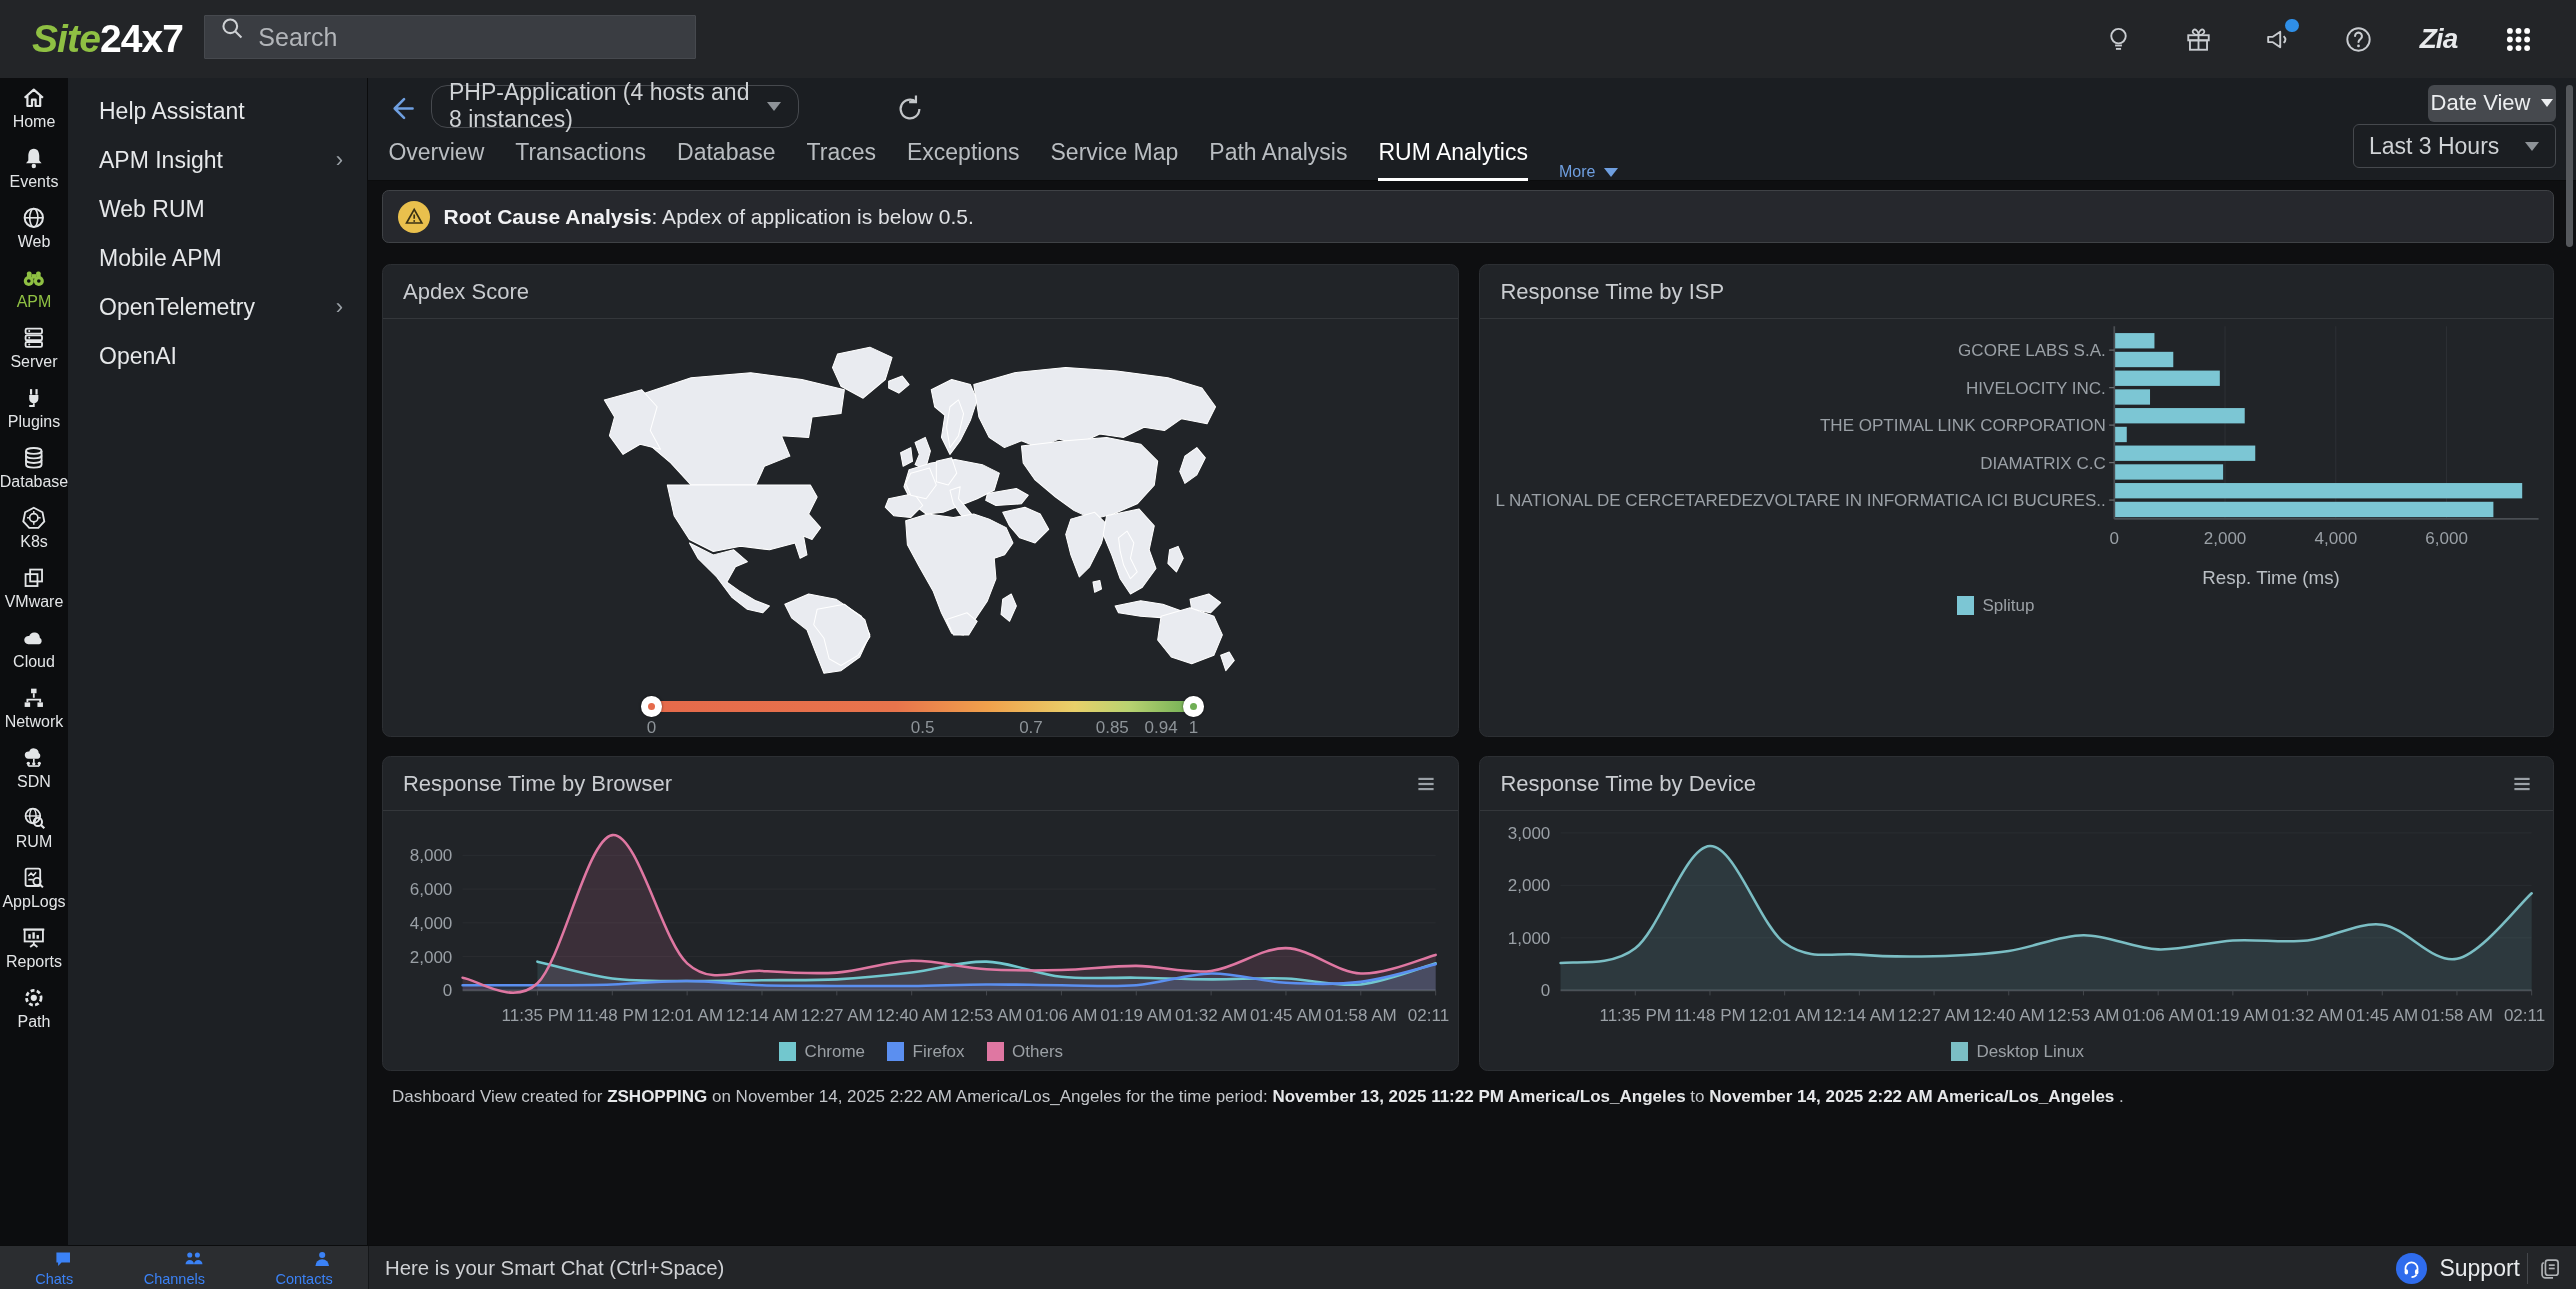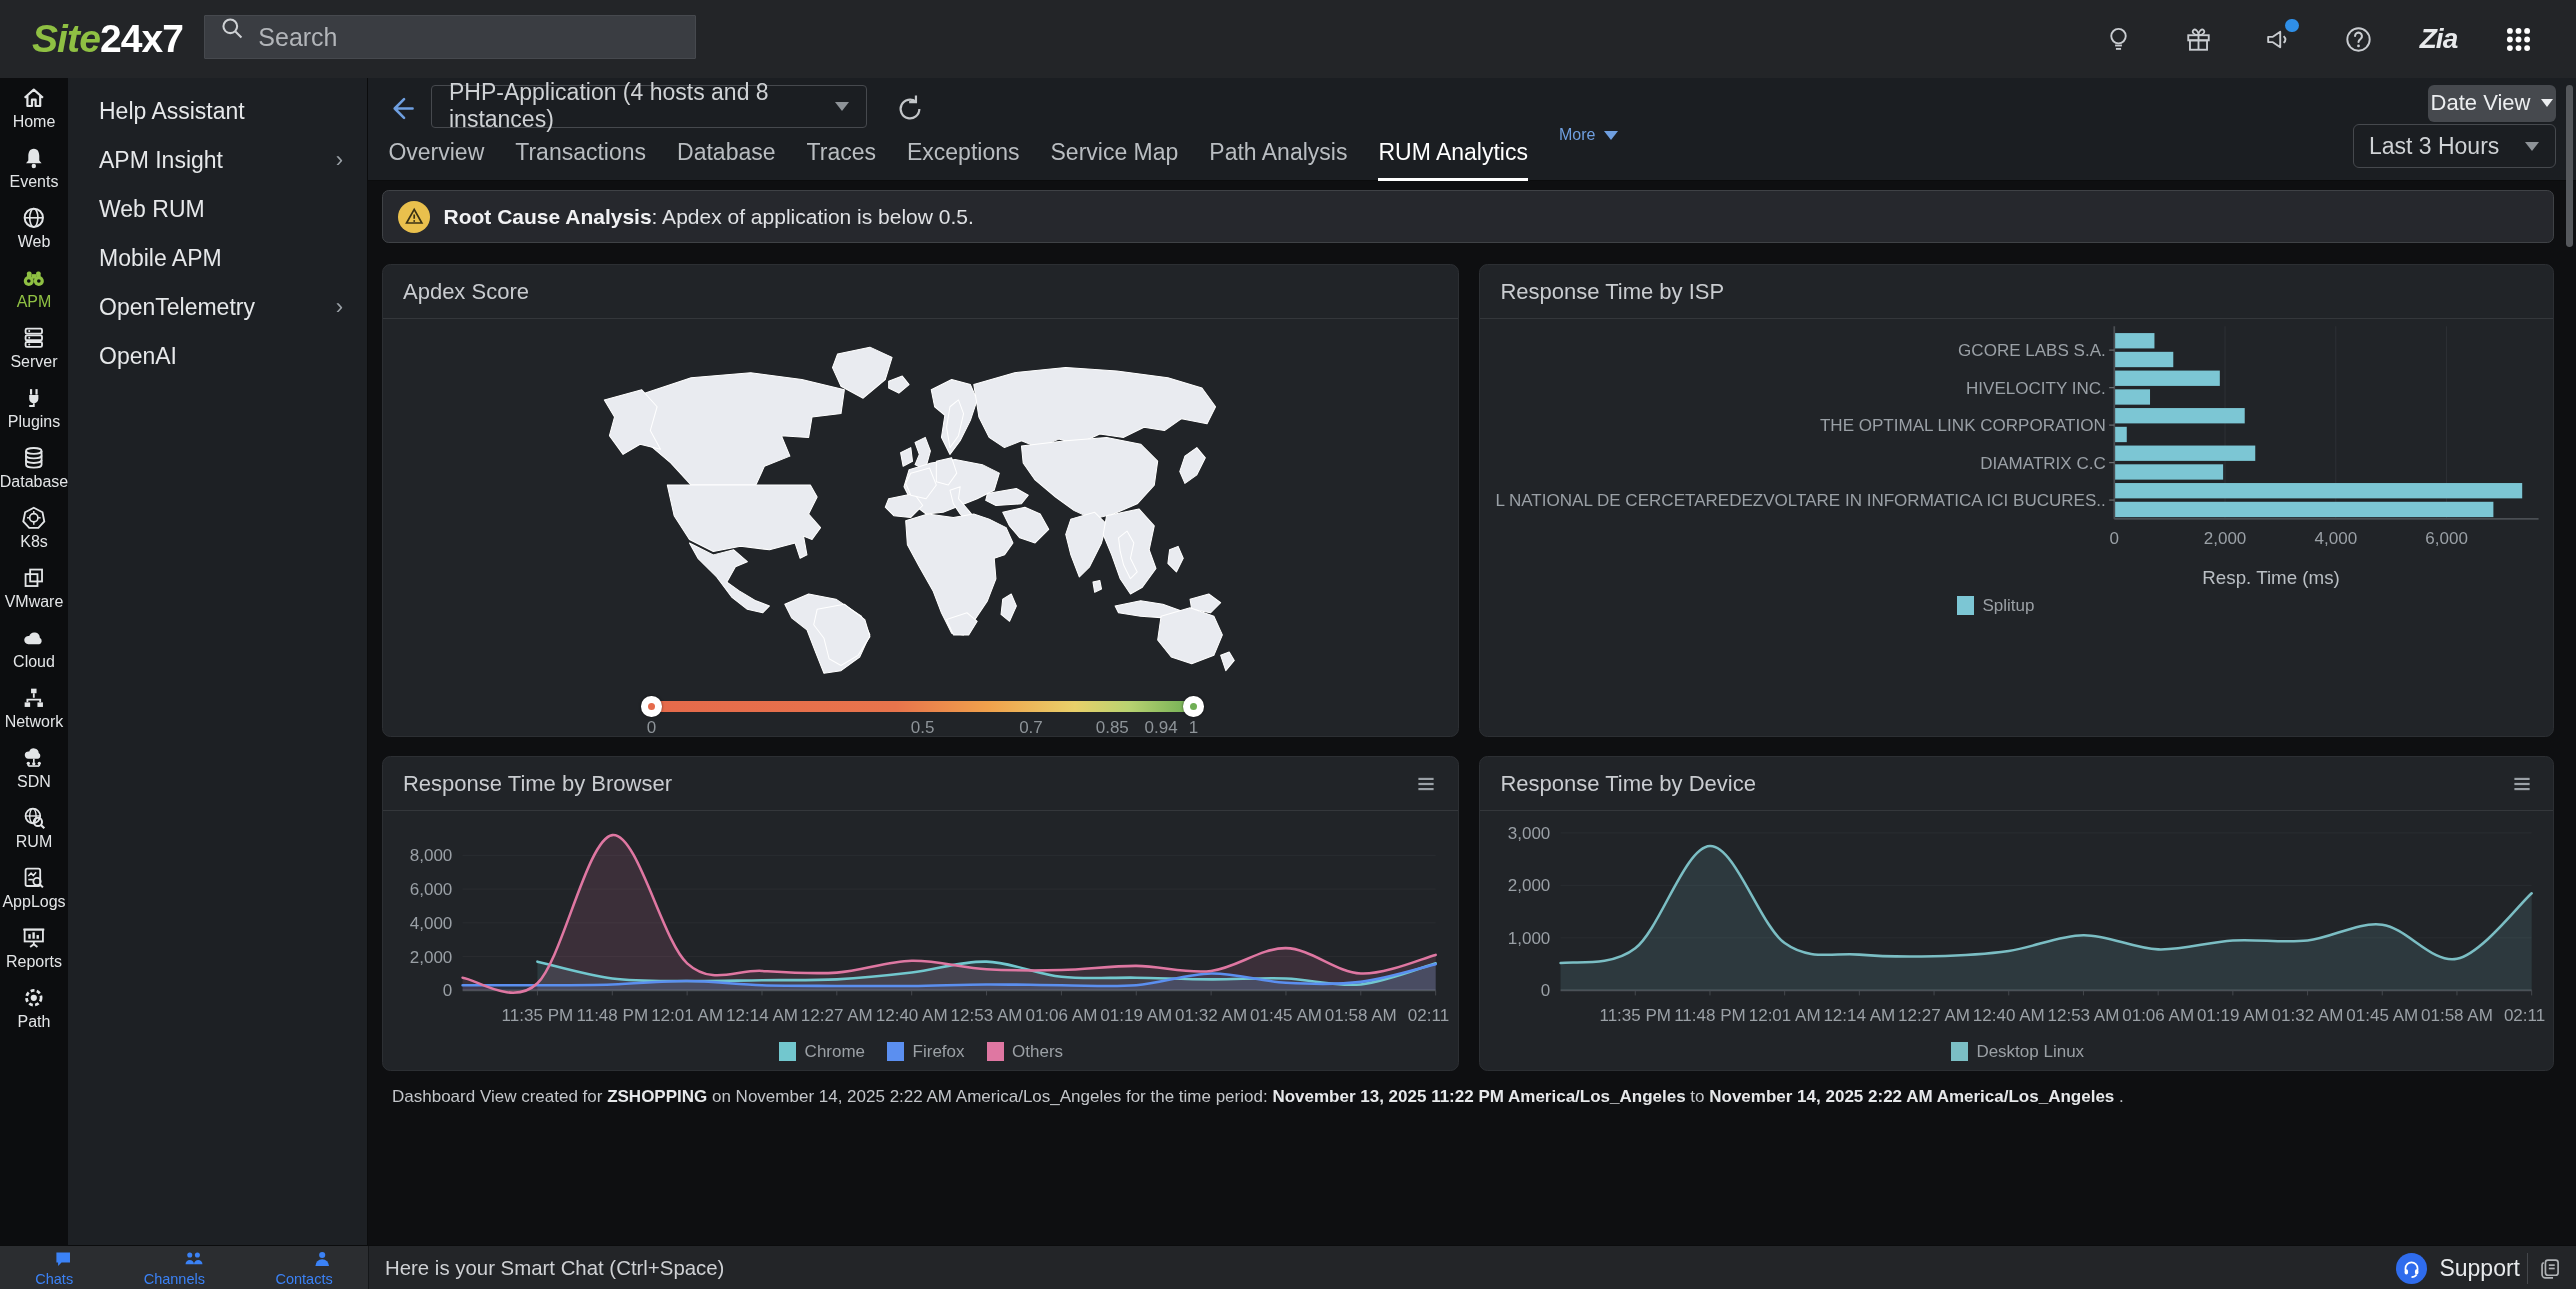--- a/index.html
+++ b/index.html
@@ -25,26 +25,26 @@
   .rail-item svg{width:25.6px;height:25.6px;}
   .rail-item.active{color:#8fc043;}
   
   .submenu{position:absolute;left:68px;top:78px;width:300px;height:1167px;background:#1d2024;border-right:0.9px solid #0b0c0d;padding-top:8.5px;box-sizing:border-box;}
   .sm-item{height:49px;display:flex;align-items:center;color:#e6e8ea;font-size:23px;padding:0 24px 0 31px;cursor:pointer;justify-content:space-between;}
   .sm-item .arr{color:#9aa0a6;font-size:22px;}
   
   .content{position:absolute;left:368px;top:78px;width:2208px;height:1167px;background:#0e0f11;}
   .ctl-header{position:absolute;left:0;top:0;width:2208px;height:102px;background:#1b1e22;border-bottom:0.9px solid #0b0c0d;}
   .back{position:absolute;left:15.3px;top:12px;width:37px;height:37px;color:#6f9fe0;display:flex;align-items:center;justify-content:center;cursor:pointer;}
-  .selector{position:absolute;left:63px;top:6.8px;width:436px;height:43px;border:0.9px solid #46494e;border-radius:4px;display:flex;align-items:center;justify-content:space-between;padding:0 17px;box-sizing:border-box;color:#cfd2d5;font-size:23px;cursor:pointer;}
+  .selector{position:absolute;left:63px;top:6.8px;width:368px;height:43px;border:0.9px solid #46494e;border-radius:16px;display:flex;align-items:center;justify-content:space-between;padding:0 17px;box-sizing:border-box;color:#cfd2d5;font-size:23px;cursor:pointer;}
   .caret{width:0;height:0;border-left:7.7px solid transparent;border-right:7.7px solid transparent;border-top:9.4px solid #8e9398;}
   .refresh{position:absolute;left:525px;top:13.6px;width:34px;height:34px;color:#c3c6c9;cursor:pointer;}
   .dateview{position:absolute;right:20.4px;top:6.8px;height:37px;background:#46494e;border-radius:6px;color:#eceef0;font-size:22px;display:flex;align-items:center;gap:10.2px;padding:0 3px;cursor:pointer;}
   .dateview .caret{border-top-color:#eceef0;border-left-width:6.8px;border-right-width:6.8px;border-top-width:8.5px;}
-  .tabs{position:absolute;left:20.4px;top:48px;height:55px;display:flex;align-items:flex-start;gap:31px;}
+  .tabs{position:absolute;left:20.4px;top:48px;height:55px;display:flex;align-items:flex-end;gap:31px;}
   .tab{font-size:23px;color:#b9bdc1;height:55px;display:flex;align-items:center;cursor:pointer;border-bottom:3.4px solid transparent;box-sizing:border-box;}
   .tab.active{color:#ffffff;border-bottom-color:#ffffff;}
   .tab-more{font-size:16px;color:#6f9fe0;display:flex;align-items:center;gap:8.5px;cursor:pointer;}
   .tab-more .caret{border-top-color:#6f9fe0;}
   .timerange{position:absolute;right:20.4px;top:46px;width:203px;height:44px;border:0.9px solid #46494e;border-radius:6px;display:flex;align-items:center;justify-content:space-between;padding:0 15.3px;box-sizing:border-box;color:#cfd2d5;font-size:23px;cursor:pointer;background:#1b1e22;}
   
   .alert{position:absolute;left:13.6px;top:112px;width:2172px;height:53px;background:#26282d;border:0.9px solid #3f4246;border-radius:6.8px;display:flex;align-items:center;gap:13.6px;padding:0 15.3px;box-sizing:border-box;}
   .alert-ic{width:32px;height:32px;border-radius:50%;background:#e9c04d;display:flex;align-items:center;justify-content:center;color:#3a3114;flex:0 0 auto;}
   .alert-text{font-size:21px;color:#dfe1e4;}
   .alert-text b{font-weight:700;color:#f1f2f4;}

